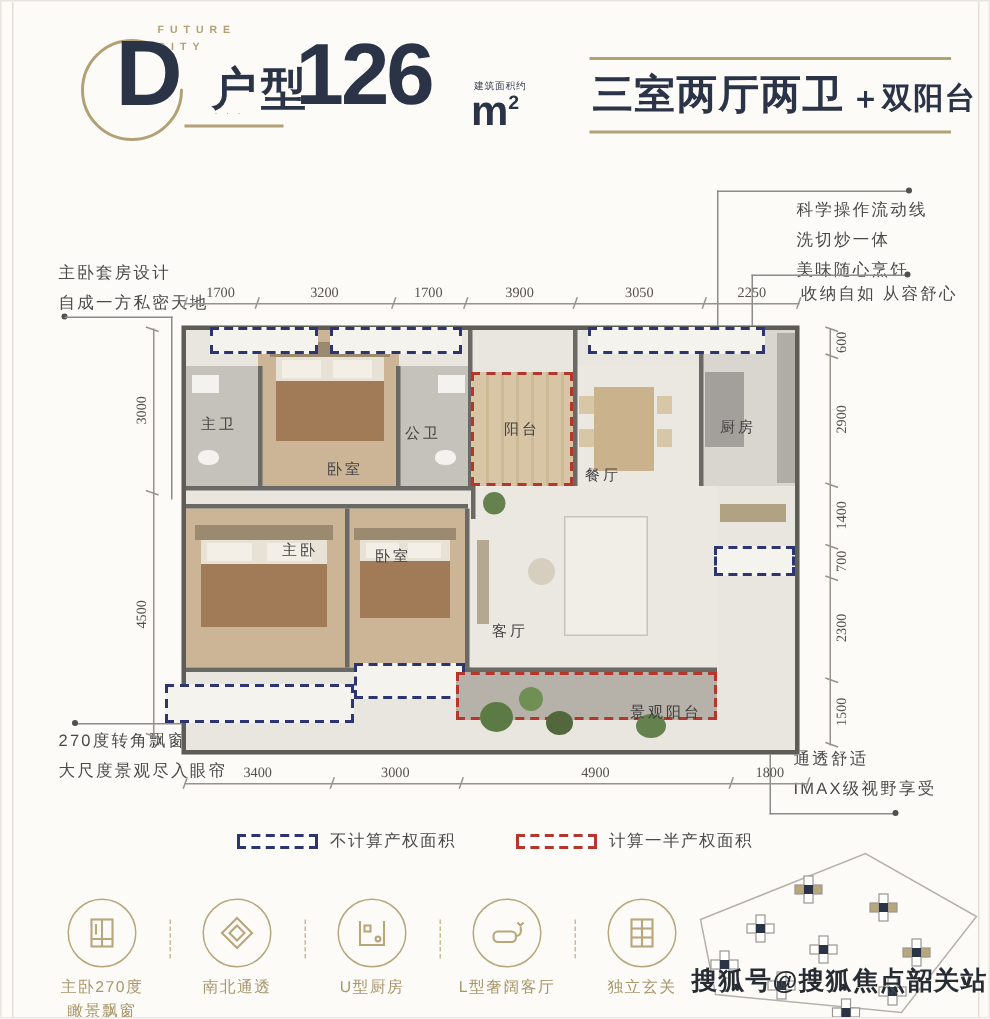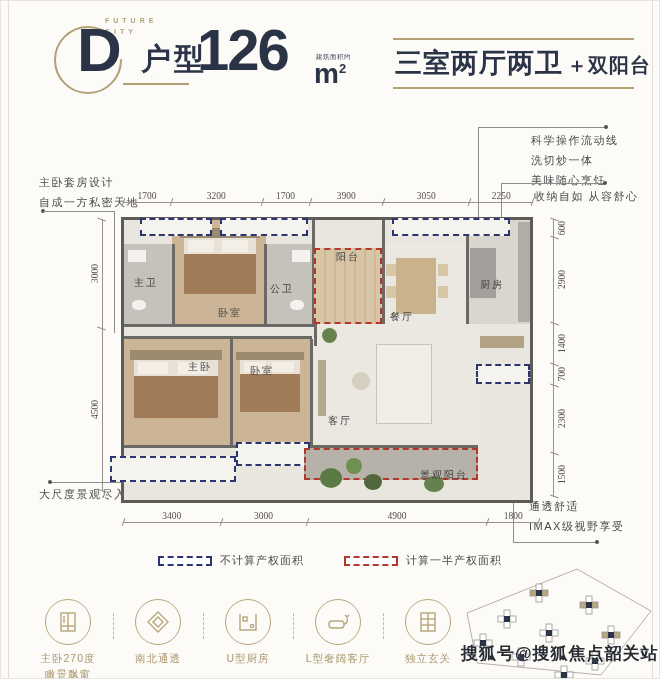--- a/index.html
+++ b/index.html
@@ -119,20 +119,21 @@
 
   <div class="ann" style="left:533px;top:186px;">
     <div>收纳自如 从容舒心</div>
   </div>
   <div class="ln" style="left:500px;top:182px;width:105px;height:1px;"></div>
   <div class="dot" style="left:602px;top:180px;"></div>
   <div class="ln" style="left:500px;top:182px;width:1px;height:176px;"></div>
   <div class="dot" style="left:498px;top:356px;"></div>
 
   <div class="ann" style="left:38px;top:484px;">
+    <div>270度转角飘窗</div>
     <div>大尺度景观尽入眼帘</div>
   </div>
   <div class="ln" style="left:130px;top:452px;width:1px;height:30px;"></div>
   <div class="ln" style="left:50px;top:481px;width:81px;height:1px;"></div>
   <div class="dot" style="left:47px;top:479px;"></div>
 
   <div class="ann" style="left:528px;top:496px;">
     <div>通透舒适</div>
     <div>IMAX级视野享受</div>
   </div>
@@ -229,21 +230,21 @@
     <div class="wall" style="left:190px;top:104px;width:3px;height:22px;"></div>
     <div class="wall" style="left:180px;top:225px;width:174px;height:3px;"></div>
 
     <div class="bay" style="left:16px;top:-2px;width:72px;height:18px;"></div>
     <div class="bay" style="left:96px;top:-2px;width:88px;height:18px;"></div>
     <div class="bay" style="left:268px;top:-2px;width:118px;height:18px;"></div>
     <div class="bay" style="left:352px;top:144px;width:54px;height:20px;"></div>
     <div class="bay" style="left:112px;top:222px;width:74px;height:24px;"></div>
     <div class="bay" style="left:-14px;top:236px;width:126px;height:26px;"></div>
 
-    <div class="redzone" style="left:190px;top:28px;width:68px;height:76px;background:repeating-linear-gradient(90deg,#d8c5a6 0 8px,#cdb996 8px 10px);display:flex;align-items:flex-start;justify-content:center;">
+    <div class="redzone" style="left:190px;top:28px;width:68px;height:76px;background:repeating-linear-gradient(90deg,#d8c5a6 0 8px,#cdb996 8px 10px);display:flex;align-items:center;justify-content:center;">
       <span class="rlabel" style="position:static;">阳台</span>
     </div>
     <div class="redzone" style="left:180px;top:228px;width:174px;height:32px;background:#b7b2a9;">
       <div class="plant" style="left:14px;top:18px;width:22px;height:20px;background:#5c7a44;"></div>
       <div class="plant" style="left:40px;top:8px;width:16px;height:16px;background:#6f8f55;"></div>
       <div class="plant" style="left:58px;top:24px;width:18px;height:16px;background:#52683c;"></div>
       <div class="plant" style="left:118px;top:26px;width:20px;height:16px;background:#65814d;"></div>
       <span class="rlabel" style="right:8px;top:18px;color:#3d3d3d;">景观阳台</span>
     </div>
 

